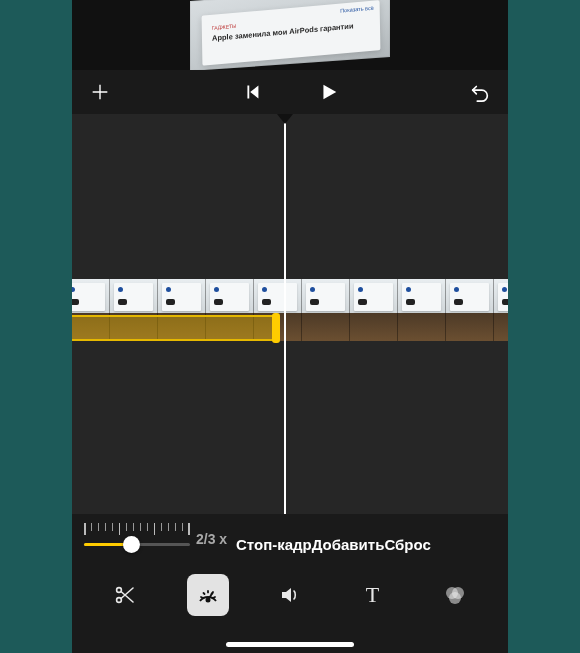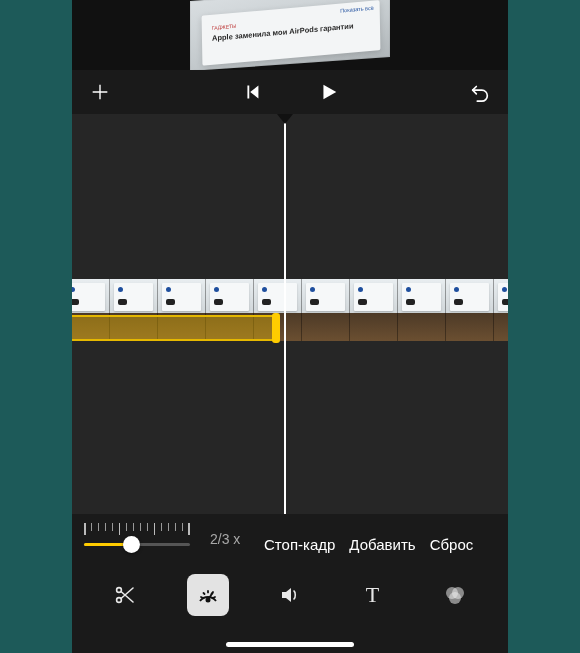--- a/index.html
+++ b/index.html
@@ -144,23 +144,23 @@
     width:16px; height:10px;
     background:#111;
     clip-path: polygon(0 0, 100% 0, 50% 100%);
   }
   
   .action-row {
     height: 50px;
     display: flex;
     align-items: center;
     padding: 0 10px 0 0;
-    gap: 14px;
     color: #fff;
     font-size: 15px;
+    font-weight: bold;
   }
   .speed-slider {
     position: relative;
     width: 118px;
     height: 40px;
     margin-left: 6px;
   }
   .ruler {
     position: absolute;
     top: 4px; left: 6px; right: 6px; height: 10px;

